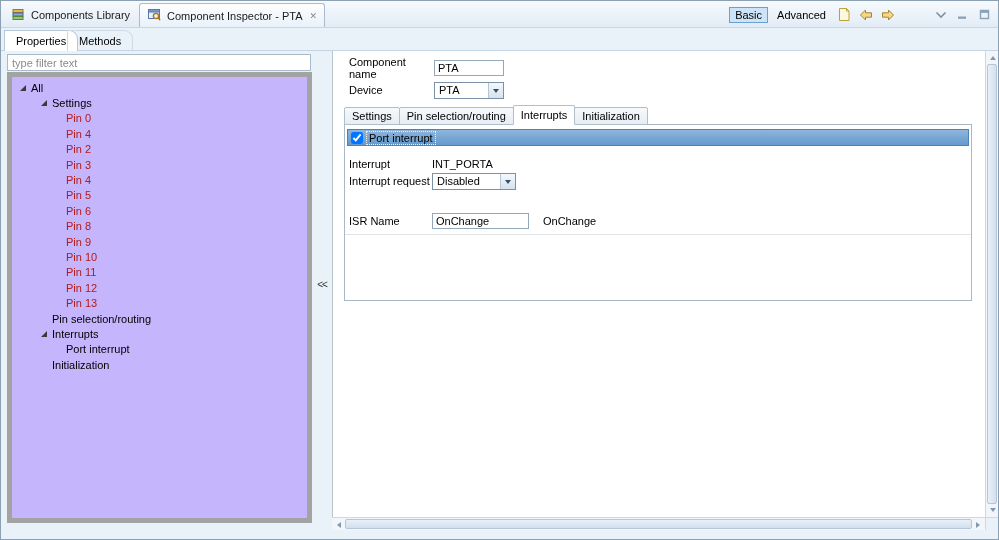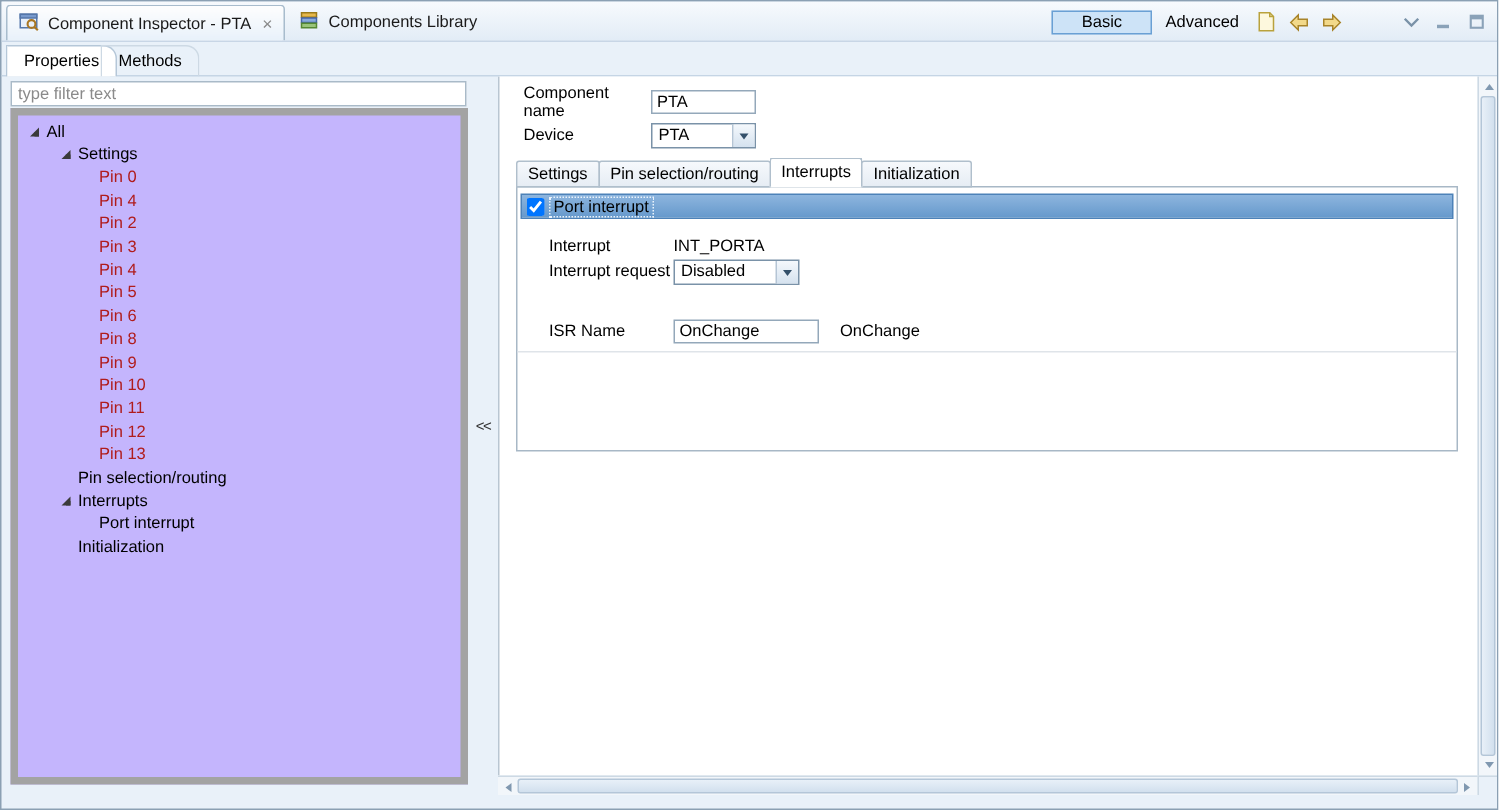--- a/index.html
+++ b/index.html
@@ -12,21 +12,21 @@
   
   .etabbar{position:absolute;left:0;top:0;right:0;height:27px;
     background:linear-gradient(#f7fafd,#e2ecf6);border-bottom:1px solid #c8d6e6;
     display:flex;align-items:flex-end;padding-left:3px;}
   .etab{height:24px;display:flex;align-items:center;padding:0 7px;gap:5px;margin-right:2px;white-space:nowrap;}
   .etab.active{border:1px solid #a8bccd;border-bottom:none;border-radius:3px 3px 0 0;
     background:linear-gradient(#fefefe,#e8f1fa);}
   .etab-label{color:#1a1a1a;}
   .etab-close{color:#8a8a8a;font-size:9px;margin-left:2px;cursor:pointer;}
   .tbar-right{position:absolute;right:5px;top:0;height:27px;display:flex;align-items:center;gap:5px;}
-  .basic{background:#cde3f7;border:1px solid #6aa0d4;padding:1px 19px;cursor:pointer;}
+  .basic{background:#cde3f7;border:1px solid #6aa0d4;padding:1px 5px;cursor:pointer;}
   .advanced{padding:1px 4px;cursor:pointer;}
   .tico{display:inline-flex;align-items:center;justify-content:center;width:17px;height:18px;cursor:pointer;}
   .spacer{width:26px;}
   
   .tabline{position:absolute;left:0;top:49px;right:0;height:1px;background:#c5d5e5;}
   .vtab{position:absolute;top:29px;height:21px;display:flex;align-items:center;padding:0 11px;z-index:2;}
   .vtab.active{left:3px;background:#fff;border:1px solid #b5c7d8;border-bottom:none;
     border-top-right-radius:9px;font-weight:normal;}
   .vtab.inactive{left:66px;border:1px solid #cdd9e4;border-bottom:none;border-top-right-radius:9px;}
   
@@ -66,21 +66,21 @@
   .ptabs{position:absolute;left:11px;top:55px;height:19px;display:flex;align-items:flex-end;z-index:2;}
   .ptab{height:18px;display:flex;align-items:center;padding:0 7px;border:1px solid #b0bfcc;
     margin-right:-1px;border-radius:2px 2px 0 0;background:linear-gradient(#f6f9fc,#e6edf4);cursor:pointer;white-space:nowrap;}
   .ptab.active{height:20px;background:#fff;border-bottom:1px solid #fff;z-index:3;}
   .pbox{position:absolute;left:11px;top:73px;width:628px;height:177px;border:1px solid #a8b8c6;background:#fff;}
   .selrow{position:absolute;left:2px;right:2px;top:4px;height:17px;
     background:linear-gradient(#8db5de,#6699cc);border:1px solid #4d82b8;
     display:flex;align-items:center;padding:0 3px;gap:4px;cursor:pointer;}
   .cb{width:12px;height:12px;margin:0;}
   .sellabel{outline:1px dotted #eaf3fc;padding:0 2px;}
-  .prow{position:absolute;left:21px;display:flex;align-items:center;}
+  .prow{position:absolute;left:4px;display:flex;align-items:center;}
   .r0{top:31px;height:15px;}
   .r1{top:47px;height:18px;}
   .r2{top:67px;height:18px;}
   .r3{top:87px;height:18px;}
   .plabel{width:83px;}
   .isr{width:97px;}
   .pnote{margin-left:14px;}
   .innersep{position:absolute;left:0;right:0;top:109px;border-top:1px solid #dfe4e9;}
   
   .vscroll{position:absolute;left:984px;top:50px;width:13px;height:466px;background:#f2f6fa;border-left:1px solid #cdd9e4;}
@@ -100,38 +100,38 @@
   .tri-right{width:0;height:0;border:3.5px solid transparent;border-left:4.5px solid #8098b0;margin-left:2px;}
   .corner{position:absolute;left:984px;top:516px;width:13px;height:13px;background:#e9f1f9;
     border-left:1px solid #cdd9e4;border-top:1px solid #cdd9e4;}
 </style>
 </head>
 <body>
 
 <div class="window">
 
   <div class="etabbar">
+    <div class="etab">
+      <span><svg width="15" height="15" viewBox="0 0 15 15">
+            <rect x="2" y="2.5" width="10" height="3" fill="#e6b84c" stroke="#9a7a1a"></rect>
+            <rect x="2" y="6" width="10" height="3" fill="#88aadd" stroke="#4466aa"></rect>
+            <rect x="2" y="9.5" width="10" height="3" fill="#99c47a" stroke="#558833"></rect>
+          </svg></span>
+      <span class="etab-label">Components Library</span>
+    </div>
     <div class="etab active">
       <span><svg width="15" height="15" viewBox="0 0 15 15">
             <rect x="1.5" y="2.5" width="11" height="9" fill="#e8f0fa" stroke="#5577aa"></rect>
             <rect x="1.5" y="2.5" width="11" height="2.5" fill="#7799cc" stroke="#5577aa"></rect>
             <circle cx="9" cy="9" r="2.6" fill="none" stroke="#aa7722" stroke-width="1.4"></circle>
             <line x1="11" y1="11" x2="13.2" y2="13.2" stroke="#aa7722" stroke-width="1.4"></line>
           </svg></span>
       <span class="etab-label">Component Inspector - PTA</span>
       <span class="etab-close">✕</span>
     </div>
-    <div class="etab">
-      <span><svg width="15" height="15" viewBox="0 0 15 15">
-            <rect x="2" y="2.5" width="10" height="3" fill="#e6b84c" stroke="#9a7a1a"></rect>
-            <rect x="2" y="6" width="10" height="3" fill="#88aadd" stroke="#4466aa"></rect>
-            <rect x="2" y="9.5" width="10" height="3" fill="#99c47a" stroke="#558833"></rect>
-          </svg></span>
-      <span class="etab-label">Components Library</span>
-    </div>
     <div class="tbar-right">
       <span class="basic">Basic</span>
       <span class="advanced">Advanced</span>
       <span class="tico">
           <svg width="14" height="15" viewBox="0 0 14 15">
             <path d="M2.5 1.5 h7 l2.5 2.5 v9.5 h-9.5 z" fill="#fdf8dd" stroke="#b9a23c"></path>
             <path d="M9.5 1.5 v2.5 h2.5" fill="none" stroke="#b9a23c"></path>
           </svg>
         </span>
       <span class="tico">

